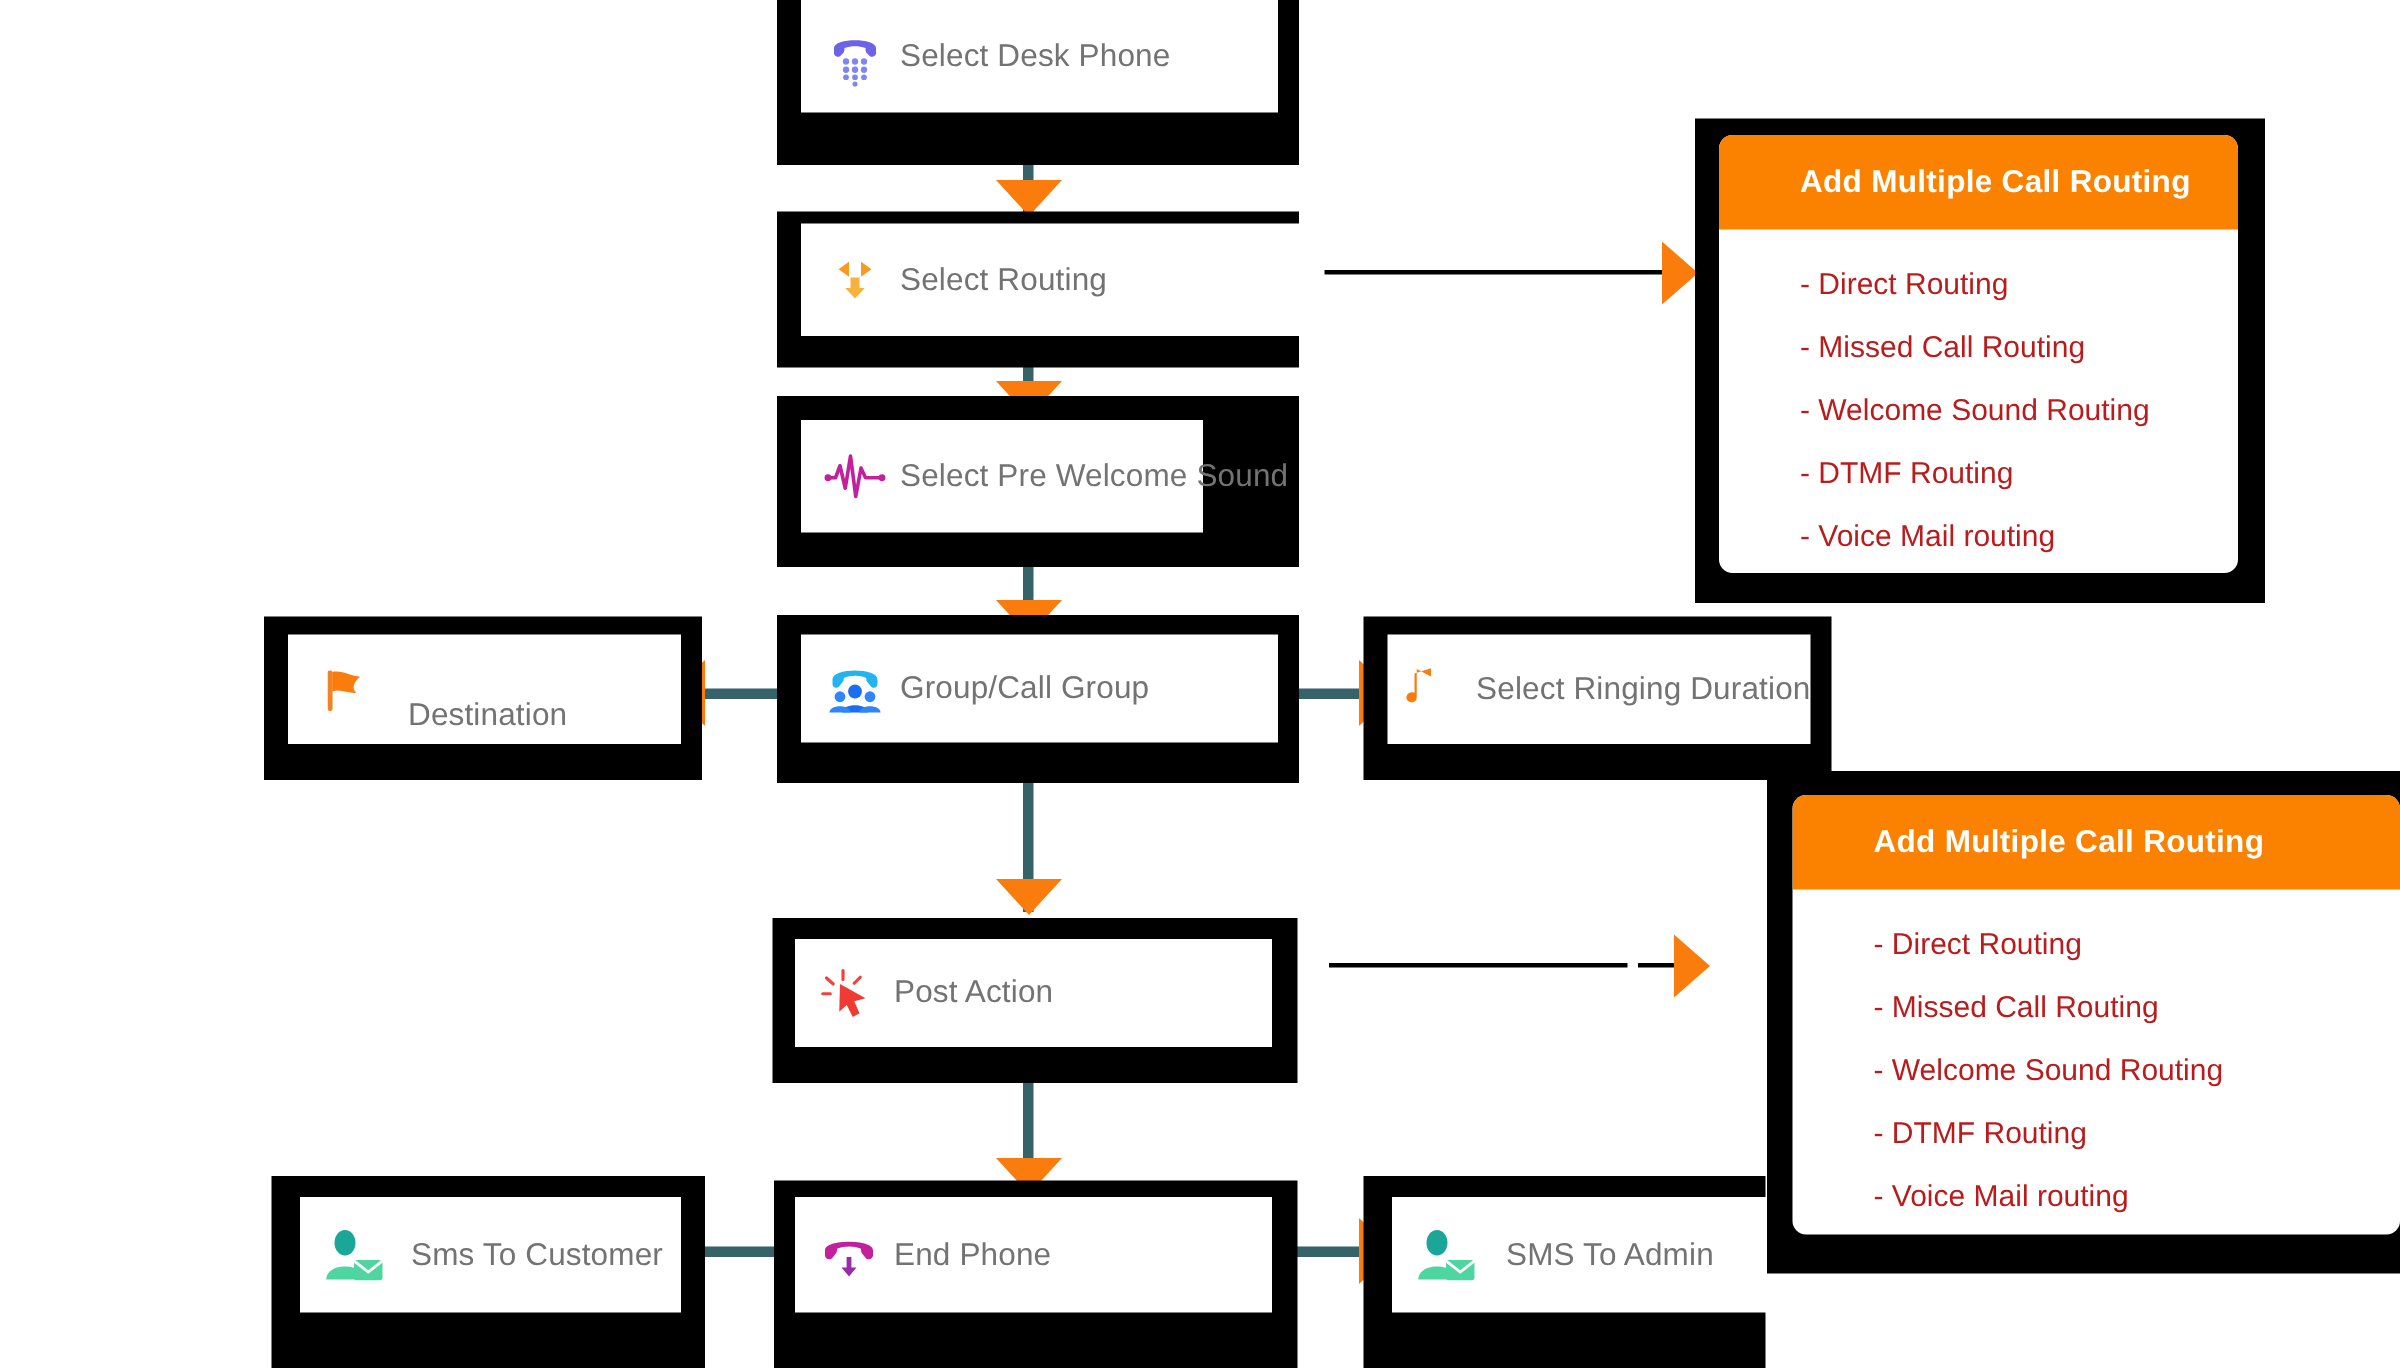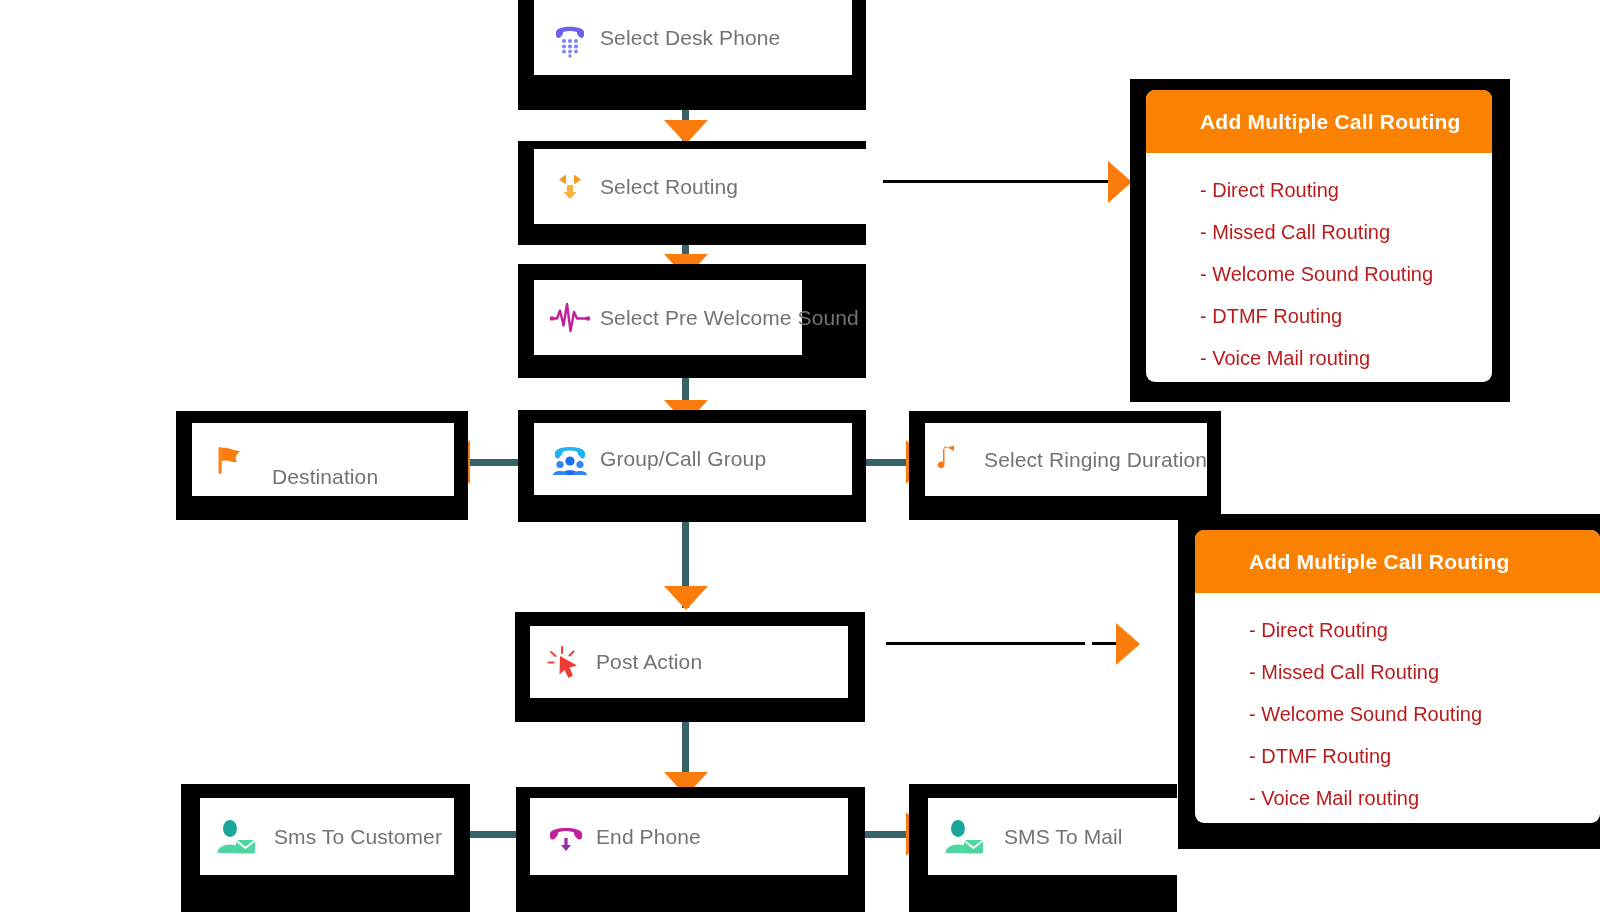--- a/index.html
+++ b/index.html
@@ -231,21 +231,21 @@
     <div class="frame"></div>
     <div class="card" style="left:19px;top:14px;width:252px;height:77px;">
       <span class="ico">
         <svg width="44" height="40" viewBox="0 0 44 40">
           <ellipse cx="16" cy="11.5" rx="7" ry="8.5" fill="#1aa79a"></ellipse>
           <path d="M3.5 36 C3.5 24.5 28.5 24.5 28.5 36 Z" fill="#4fd6a0"></path>
           <rect x="22" y="23" width="19" height="13.5" rx="1.8" fill="#4fd6a0"></rect>
           <path d="M22 23.6 L31.5 31 L41 23.6" fill="none" stroke="#ffffff" stroke-width="1.9"></path>
         </svg>
       </span>
-      <span class="lbl" style="margin-left:10px;">SMS To Mail</span>
+      <span class="lbl" style="margin-left:10px;">SMS To Admin</span>
     </div>
   </div>
 
   <div class="callout" style="left:1130px;top:79px;width:380px;height:323px;">
     <div class="shadowframe"></div>
     <div class="panel" style="left:16px;top:11px;width:346px;height:292px;">
       <div class="chead">Add Multiple Call Routing</div>
       <div class="cbody">
         <div class="citem">- Direct Routing</div>
         <div class="citem">- Missed Call Routing</div>

